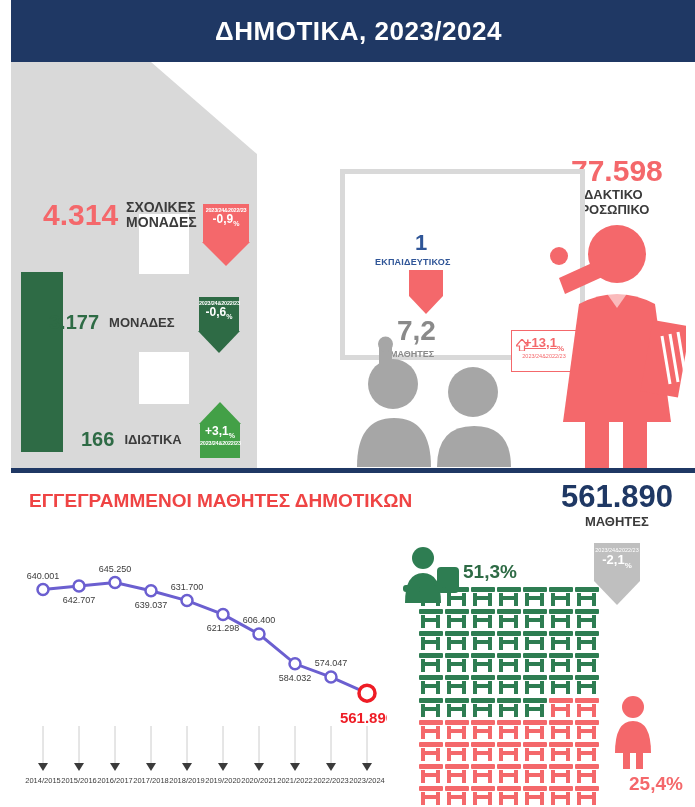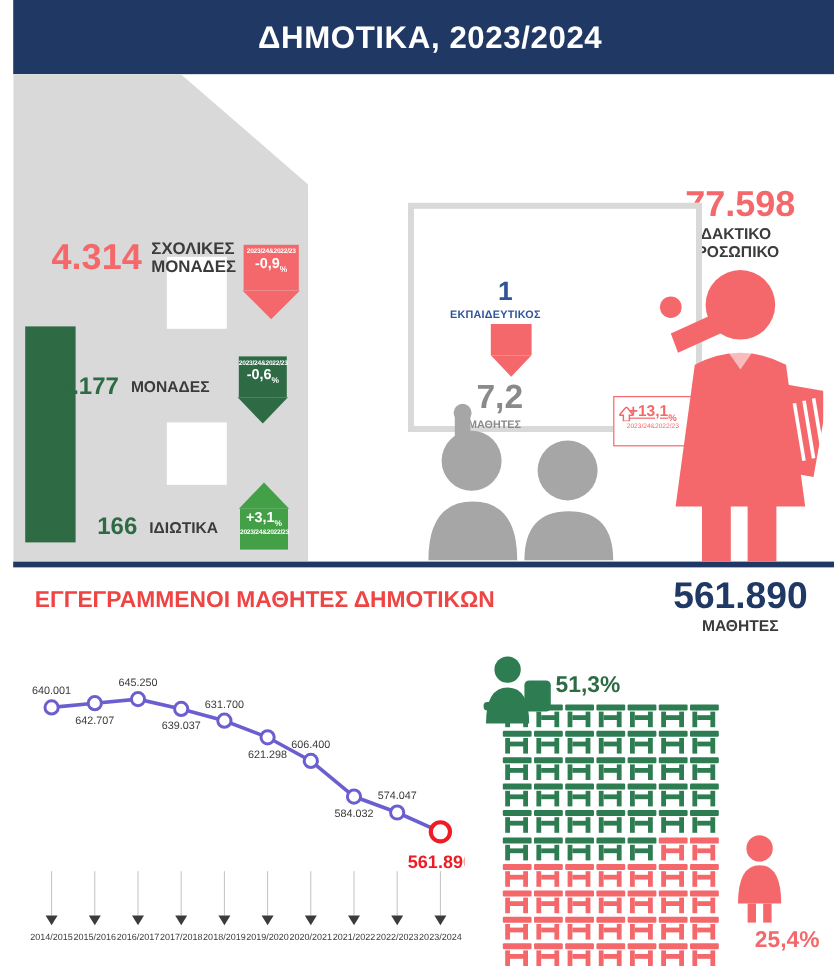--- a/index.html
+++ b/index.html
@@ -262,20 +262,27 @@
 
   </div>
 
   <div class="divider"></div>
 
   <div class="bottom-panel">
     <div class="bp-title">ΕΓΓΕΓΡΑΜΜΕΝΟΙ ΜΑΘΗΤΕΣ ΔΗΜΟΤΙΚΩΝ</div>
     <div class="bp-bignum">561.890</div>
     <div class="bp-bignum-lbl">ΜΑΘΗΤΕΣ</div>
 
+    <div class="grey-arrow">
+      <div class="stem">
+        <span class="y">2023/24&amp;2022/23</span>
+        <span class="v"><span>-2,1</span><sub>%</sub></span>
+      </div>
+      <div class="tip"></div>
+    </div>
 
     <svg id="chart" viewBox="0 0 370 270">
       <g id="chart-ticks">
           <line x1="26.0" x2="26.0" y1="195" y2="232" stroke="#bfbfbf" stroke-width="0.8"></line>
           <polygon points="21.0,232 31.0,232 26.0,240" fill="#3b3b3b"></polygon>
           <line x1="62.0" x2="62.0" y1="195" y2="232" stroke="#bfbfbf" stroke-width="0.8"></line>
           <polygon points="57.0,232 67.0,232 62.0,240" fill="#3b3b3b"></polygon>
           <line x1="98.0" x2="98.0" y1="195" y2="232" stroke="#bfbfbf" stroke-width="0.8"></line>
           <polygon points="93.0,232 103.0,232 98.0,240" fill="#3b3b3b"></polygon>
           <line x1="134.0" x2="134.0" y1="195" y2="232" stroke="#bfbfbf" stroke-width="0.8"></line>

